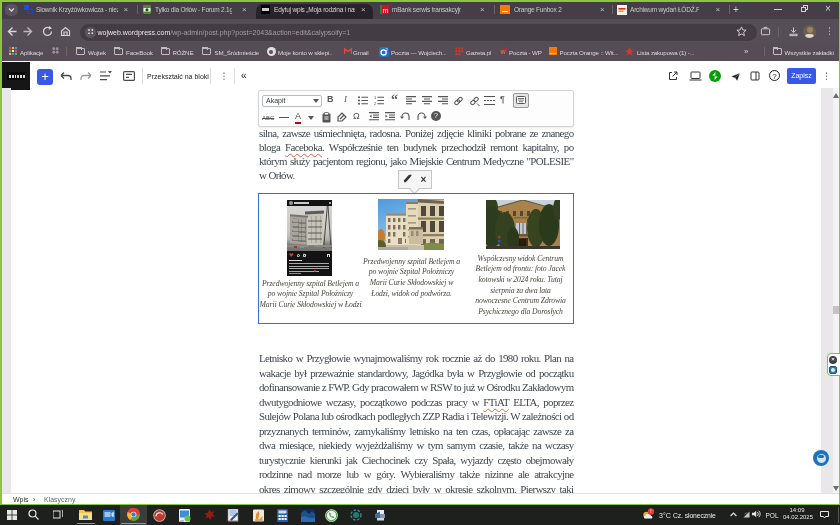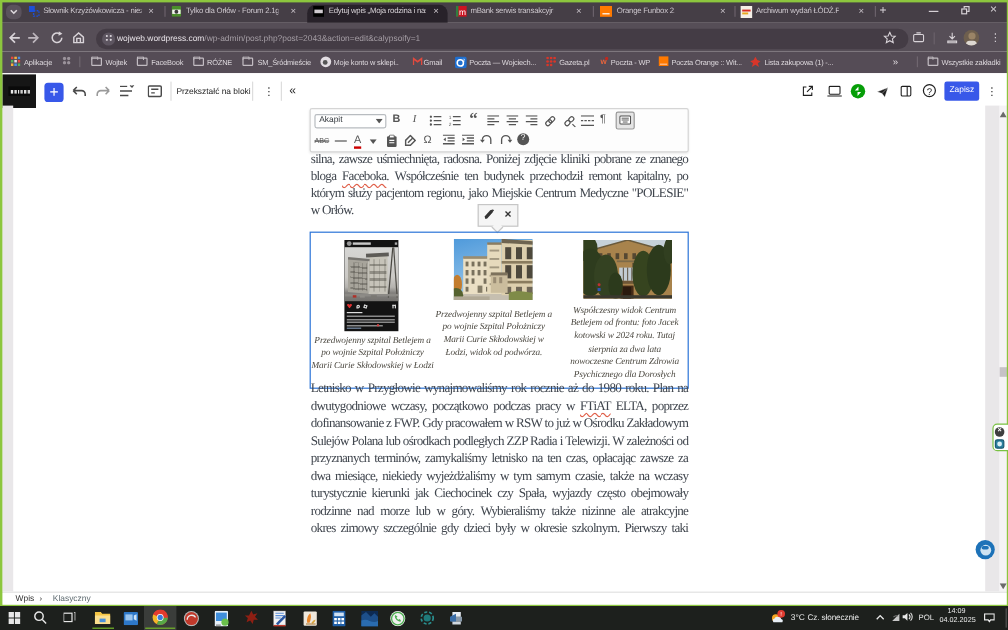--- a/index.html
+++ b/index.html
@@ -529,24 +529,25 @@
     </div>
   <div class="abs cap" style="left:467px;top:253.5px;width:107px;">
       <div>Współczesny widok Centrum</div>
       <div>Betlejem od frontu: foto Jacek</div>
       <div>kotowski w 2024 roku. Tutaj</div>
       <div>sierpnia za dwa lata</div>
       <div>nowoczesne Centrum Zdrowia</div>
       <div>Psychicznego dla Dorosłych</div>
     </div>
 
-  <div class="abs para" style="left:259px;top:317px;width:314.5px;line-height:14.5px;">
+  <div class="abs para" style="left:259px;top:351px;width:314.5px;line-height:14.5px;">
     <div class="jl">Letnisko w Przygłowie wynajmowaliśmy rok rocznie aż do 1980 roku. Plan na</div>
+    <div class="jl">wakacje był przeważnie standardowy, Jagódka była w Przygłowie od początku</div>
+    <div class="jl">dofinansowanie z FWP. Gdy pracowałem w RSW to już w Ośrodku Zakładowym</div>
     <div class="jl">dwutygodniowe wczasy, początkowo podczas pracy w <span class="sp">FTiAT</span> ELTA, poprzez</div>
-    <div class="jl">dofinansowanie z FWP. Gdy pracowałem w RSW to już w Ośrodku Zakładowym</div>
     <div class="jl">Sulejów Polana lub ośrodkach podległych ZZP Radia i Telewizji. W zależności od</div>
     <div class="jl">przyznanych terminów, zamykaliśmy letnisko na ten czas, opłacając zawsze za</div>
     <div class="jl">dwa miesiące, niekiedy wyjeżdżaliśmy w tym samym czasie, także na wczasy</div>
     <div class="jl">turystycznie kierunki jak Ciechocinek czy Spała, wyjazdy często obejmowały</div>
     <div class="jl">rodzinne nad morze lub w góry. Wybieraliśmy także nizinne ale atrakcyjne</div>
     <div class="jl">okres zimowy szczególnie gdy dzieci były w okresie szkolnym. Pierwszy taki</div>
   </div>
 
   <div class="abs" style="left:0;top:492.5px;width:840px;height:11.5px;background:#fff;border-top:1px solid #e2e2e2;"></div>
   <div class="abs" style="left:13px;top:494.5px;font-size:7px;line-height:9px;color:#2e2e2e;">Wpis</div>

